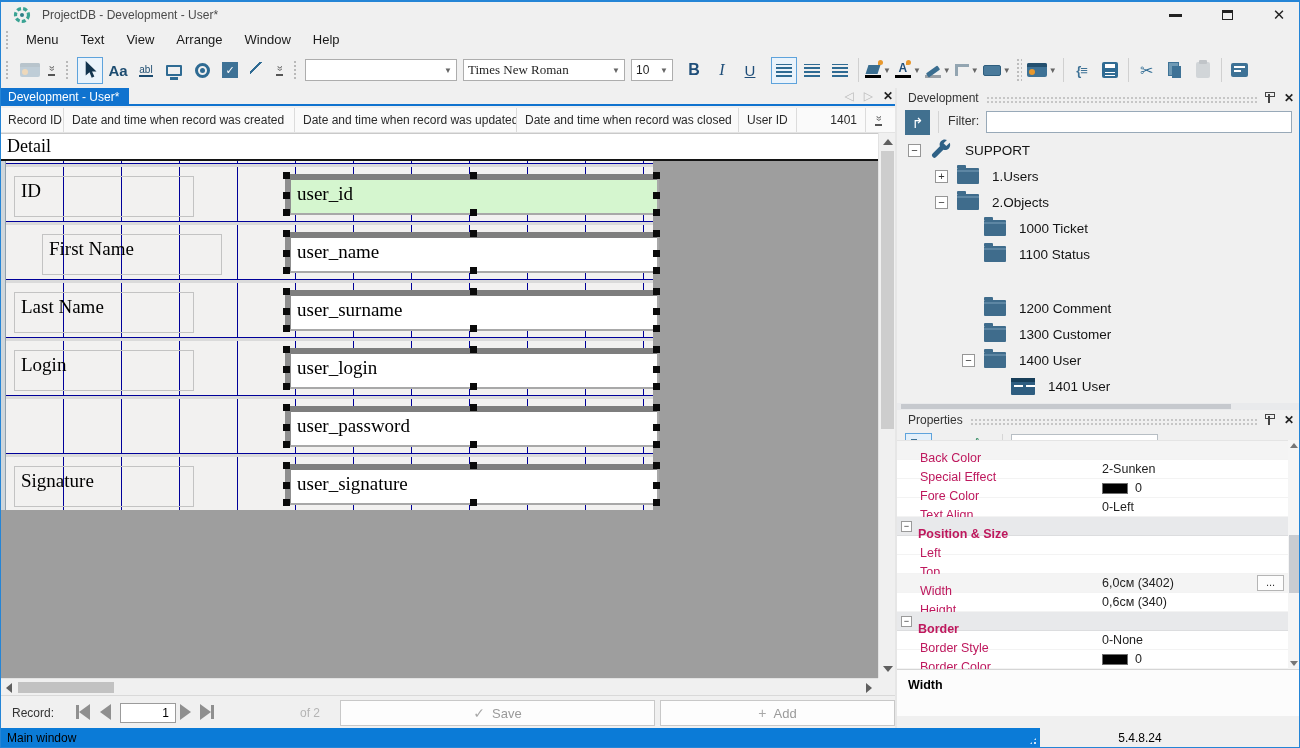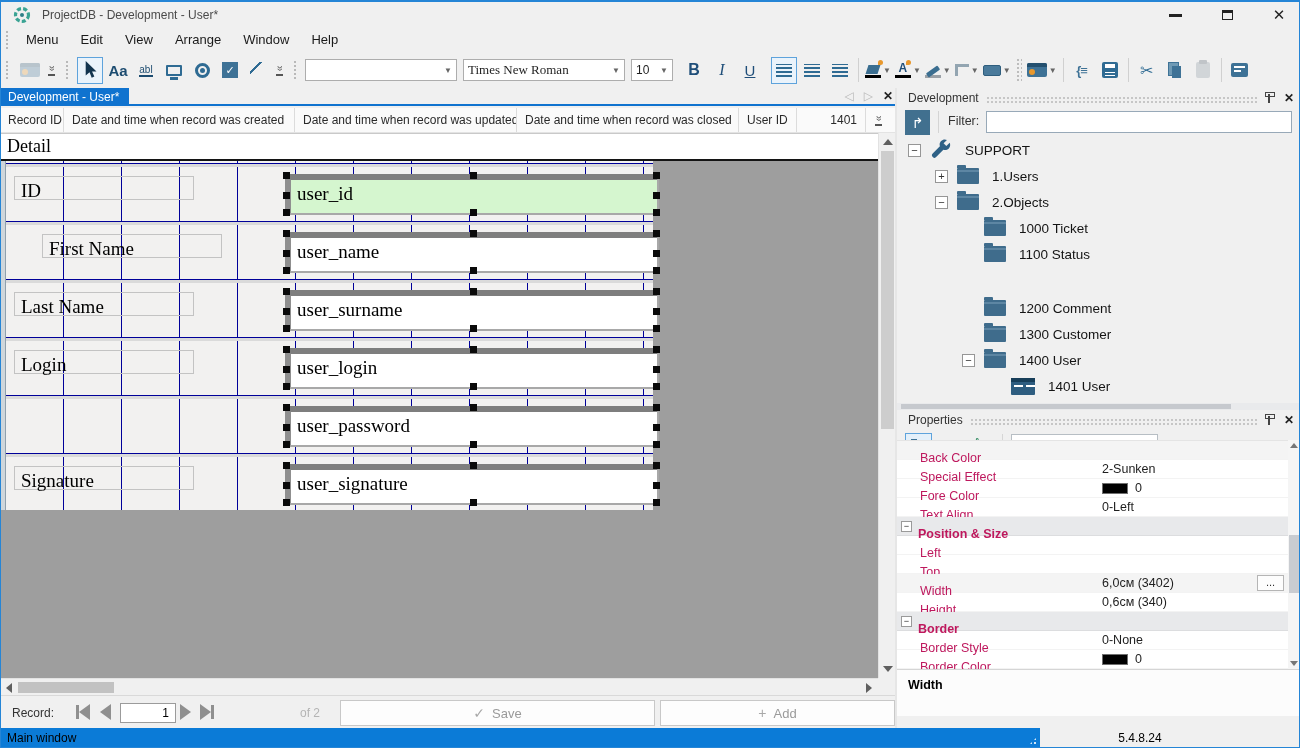--- a/index.html
+++ b/index.html
@@ -89,21 +89,21 @@
 
   .detailbar{position:absolute;left:0;top:133px;width:878px;height:28px;background:#fff;border-top:1px solid #c9c9c9;border-bottom:2px solid #141414}
   .detailbar span{font-family:"Liberation Serif",serif;font-size:18px;color:#000;margin:2px 0 0 7px;display:inline-block}
 
   .canvas{position:absolute;left:0;top:161px;width:878px;height:517px;background:#9e9e9e;overflow:hidden}
   .canvas-leftstrip{position:absolute;left:0;top:0;width:6px;height:349px;background:#cfd6db;border-right:1px solid #8fa0ad}
   .form-region{position:absolute;left:6px;top:0;width:647px;height:349px;background:#f2f1f0;
     background-image:
       repeating-linear-gradient(0deg,transparent 0 53px,#dadada 53px 56px,#000099 56px 57px,transparent 57px 58px),
       repeating-linear-gradient(90deg,transparent 0 57px,#000099 57px 58px)}
-  .flabel-box{position:absolute;left:8px;width:180px;height:24px;border:1px solid #c3c3c3}
+  .flabel-box{position:absolute;left:8px;width:180px;height:41px;border:1px solid #c3c3c3}
   .flabel-text{font-family:"Liberation Serif",serif;font-size:19px;color:#000;display:block;padding:3px 0 0 6px;white-space:nowrap}
   .ftextbox{position:absolute;left:279px;width:374px;height:41px;background:#fff;border-top:6px solid #7e7e7e;border-left:6px solid #8f8f8f;border-right:2px solid #a8a8a8;border-bottom:2px solid #a8a8a8}
   .ftextbox.hl{background:#d5f6cf}
   .ftext{font-family:"Liberation Serif",serif;font-size:19px;color:#000;display:block;padding:3px 0 0 6px;white-space:nowrap}
   .h{position:absolute;width:7px;height:7px;background:#0a0a0a;z-index:5}
   .h-tl{left:-8px;top:-8px}.h-tm{left:50%;margin-left:-4px;top:-8px}.h-tr{right:-3px;top:-8px}
   .h-ml{left:-8px;top:50%;margin-top:-5px}.h-mr{right:-3px;top:50%;margin-top:-5px}
   .h-bl{left:-8px;bottom:-3px}.h-bm{left:50%;margin-left:-4px;bottom:-3px}.h-br{right:-3px;bottom:-3px}
 
   
@@ -224,21 +224,21 @@
         <i></i>
       </span>
     <span class="wc wc-close">✕</span>
   </div>
 </div>
 
 <div class="menubar">
   <span class="grip"></span>
   <span id="menu-items" style="display:flex">
       <span class="menu-item">Menu</span>
-      <span class="menu-item">Edit</span>
+      <span class="menu-item">Text</span>
       <span class="menu-item">View</span>
       <span class="menu-item">Arrange</span>
       <span class="menu-item">Window</span>
       <span class="menu-item">Help</span>
     </span>
 </div>
 
 <div class="toolbar">
   <span class="grip"></span>
   <span class="tbtn disabled">

